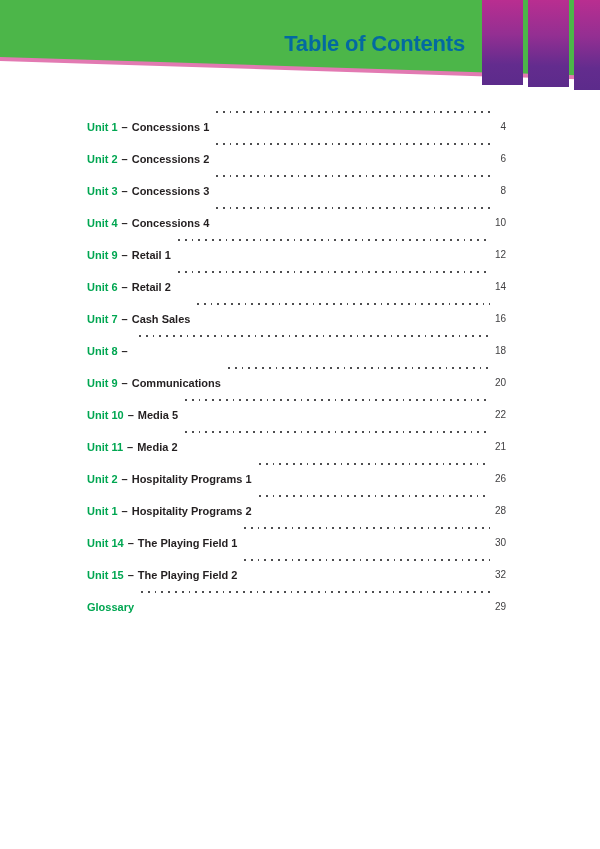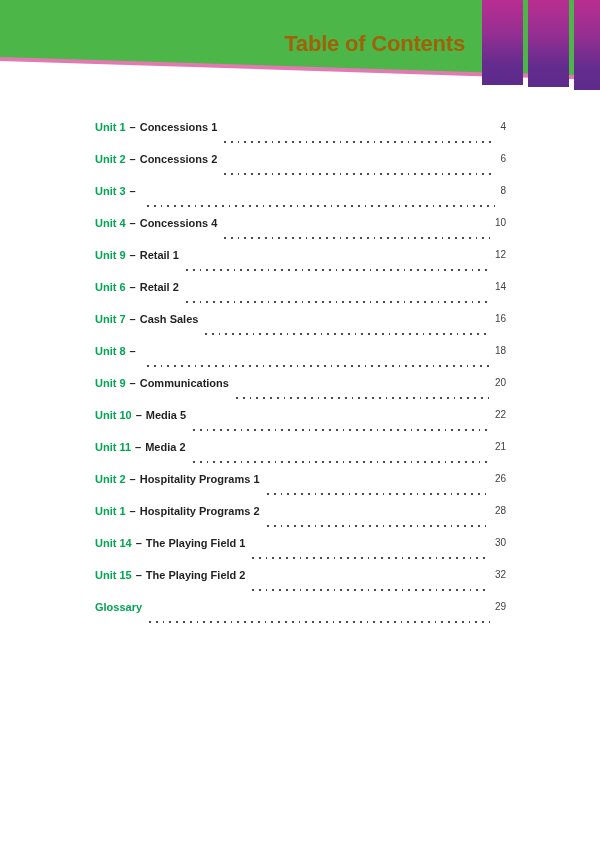--- a/index.html
+++ b/index.html
@@ -32,40 +32,39 @@
     clip-path:polygon(0 0,600px 0,600px 80px,0 61px);
   }
   .banner-green{
     position:absolute;left:0;top:0;width:600px;height:78px;
     background:var(--banner-green);
     -webkit-clip-path:polygon(0 0,600px 0,600px 76px,0 57px);
     clip-path:polygon(0 0,600px 0,600px 76px,0 57px);
   }
   .header-title{
     position:absolute;top:31px;right:135px;
-    font-size:22px;font-weight:bold;color:#a16207;
+    font-size:22px;font-weight:bold;color:#0369a1;
     letter-spacing:-0.2px;white-space:nowrap;
   }
   .deco-bar{
     position:absolute;top:0;
     background:linear-gradient(180deg,var(--bar-gradient-top) 0%,#942f92 40%,#632c8e 76%,var(--bar-gradient-bottom) 100%);
   }
   .bar-1{left:482px;width:41px;height:85px;}
   .bar-2{left:528px;width:41px;height:87px;}
   .bar-3{left:574px;width:26px;height:90px;}
   
   .toc-list{
     position:absolute;left:87px;top:111px;width:419px;
   }
   .toc-row{
-    display:flex;align-items:flex-end;
+    display:flex;align-items:flex-start;
     height:32px;line-height:32px;
     font-size:11px;font-weight:bold;color:var(--text-dark);
     white-space:nowrap;
-    margin-left:8px;
   }
   .toc-unit{color:var(--unit-green);}
   .toc-sep:not(:empty){margin:0 4px;}
   .toc-dots{
     flex:1;height:2px;
     margin-left:7px;margin-right:5px;
     background-image:repeating-linear-gradient(to right,var(--dot-gray) 0,var(--dot-gray) 1.8px,transparent 1.8px,transparent 6.8px);
   }
   .toc-page{
     font-size:10px;font-weight:normal;color:#414042;
@@ -98,20 +97,21 @@
       <span class="toc-unit">Unit 2</span>
       <span class="toc-sep">–</span>
       <span class="toc-title">Concessions 2</span>
       <span class="toc-dots"></span>
       <span class="toc-page">6</span>
     </div>
 
     <div class="toc-row">
       <span class="toc-unit">Unit 3</span>
       <span class="toc-sep">–</span>
+      <span class="toc-title">Concessions 3</span>
       <span class="toc-dots"></span>
       <span class="toc-page">8</span>
     </div>
 
     <div class="toc-row">
       <span class="toc-unit">Unit 4</span>
       <span class="toc-sep">–</span>
       <span class="toc-title">Concessions 4</span>
       <span class="toc-dots"></span>
       <span class="toc-page">10</span>

